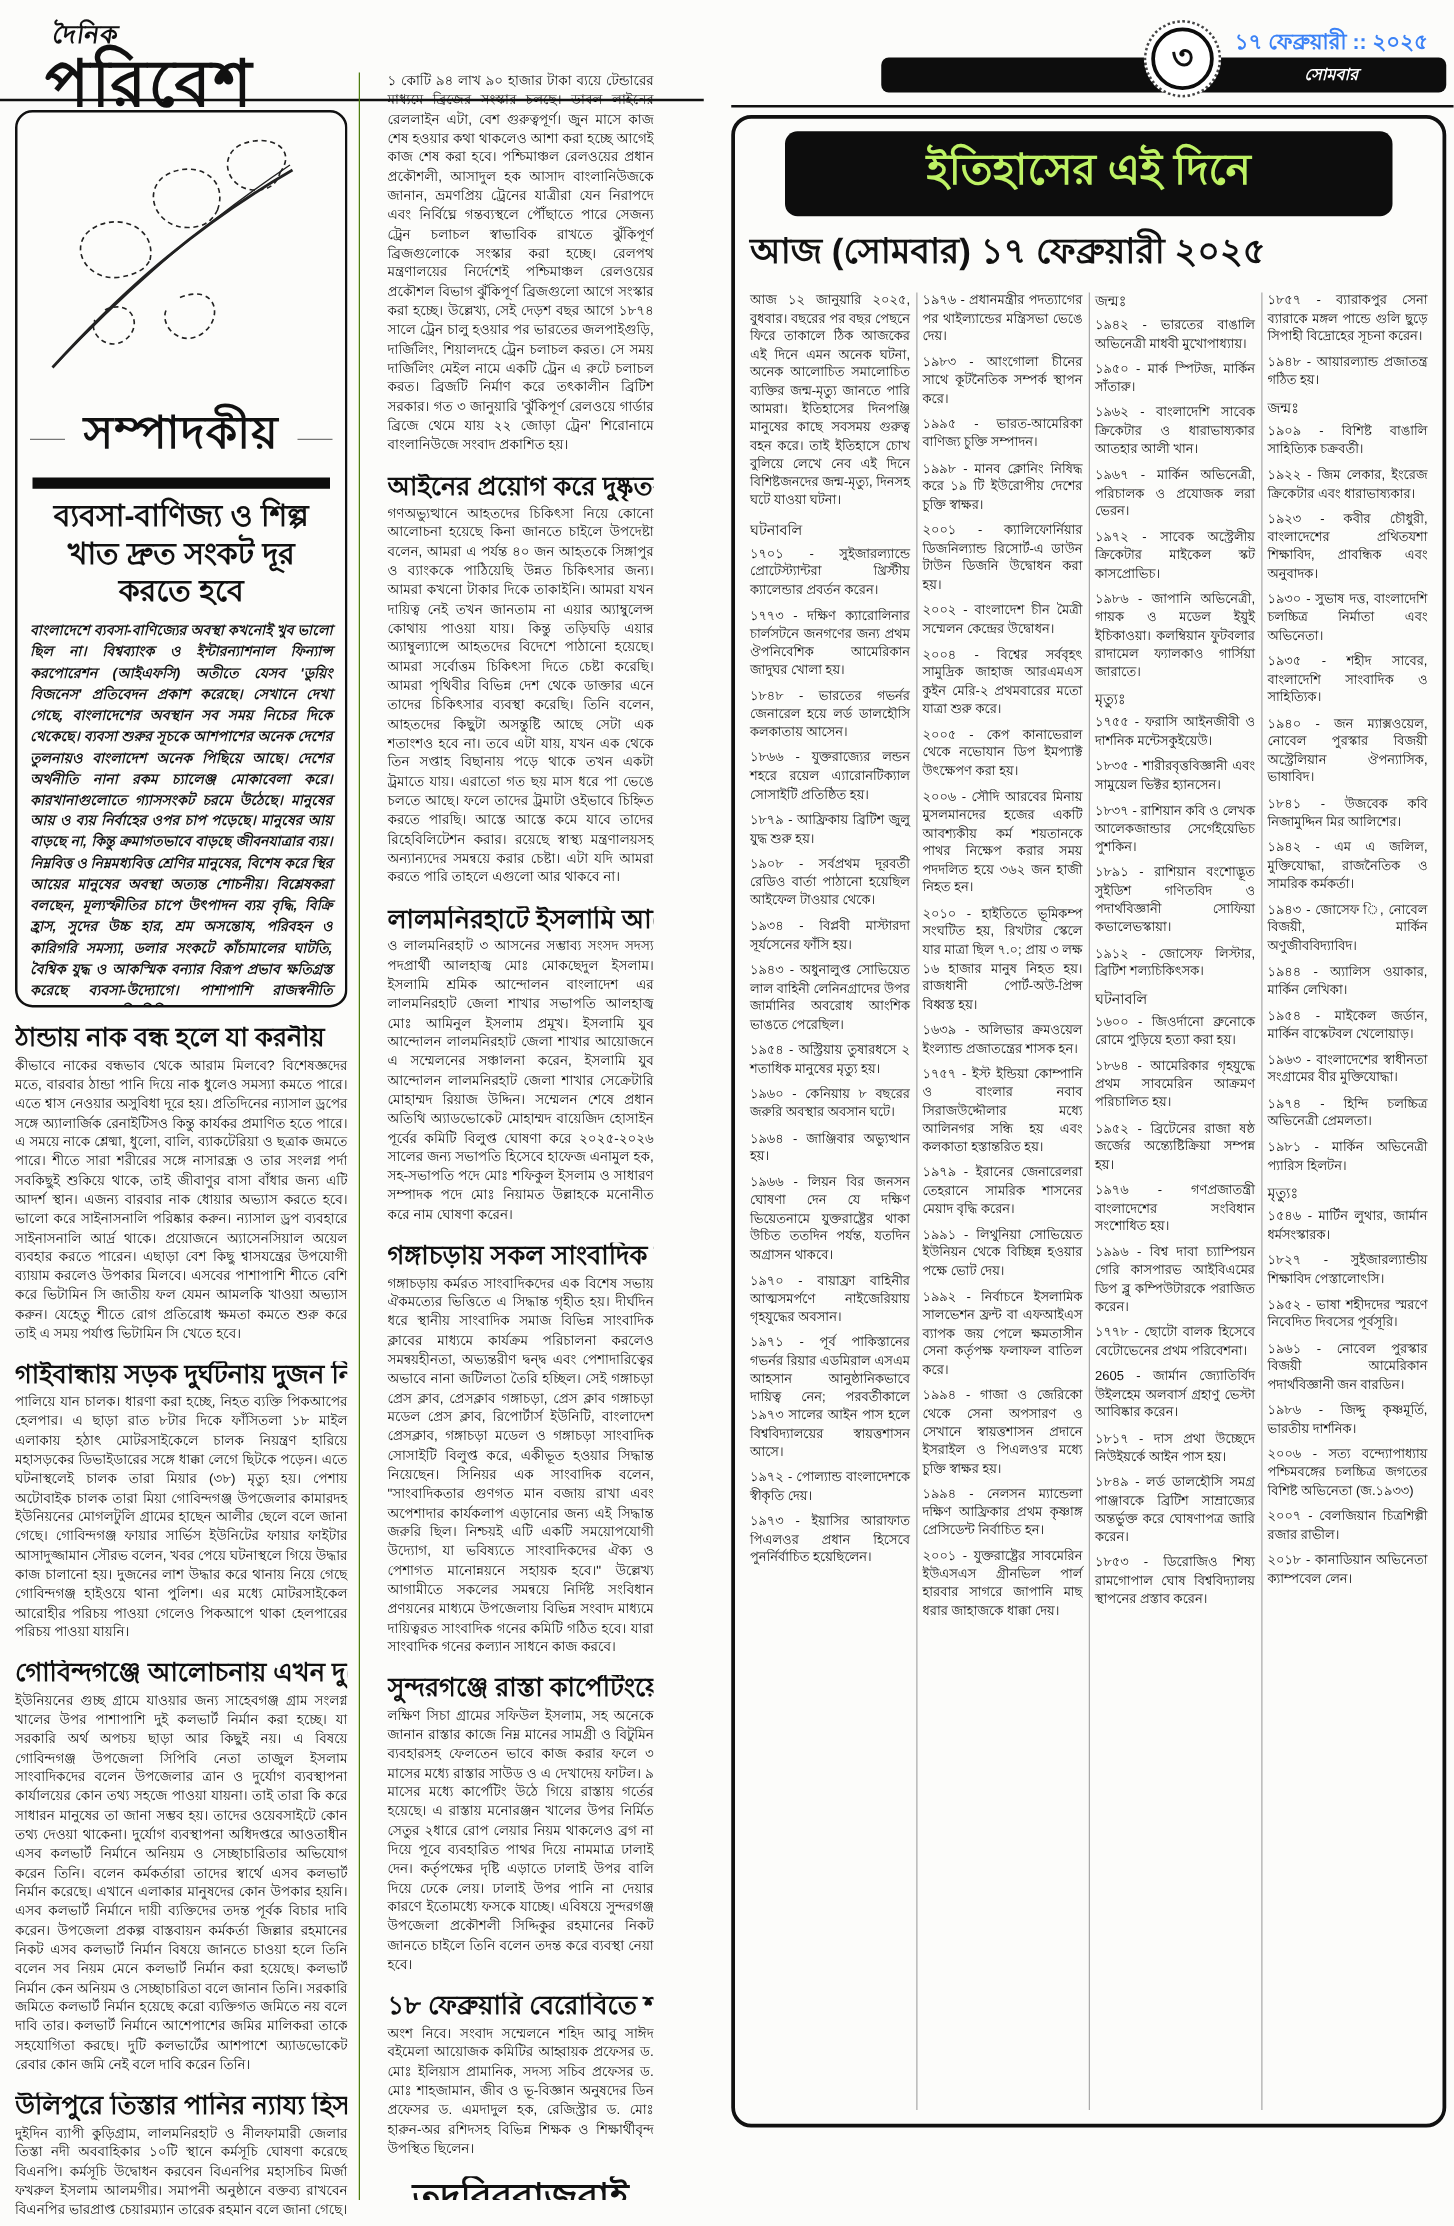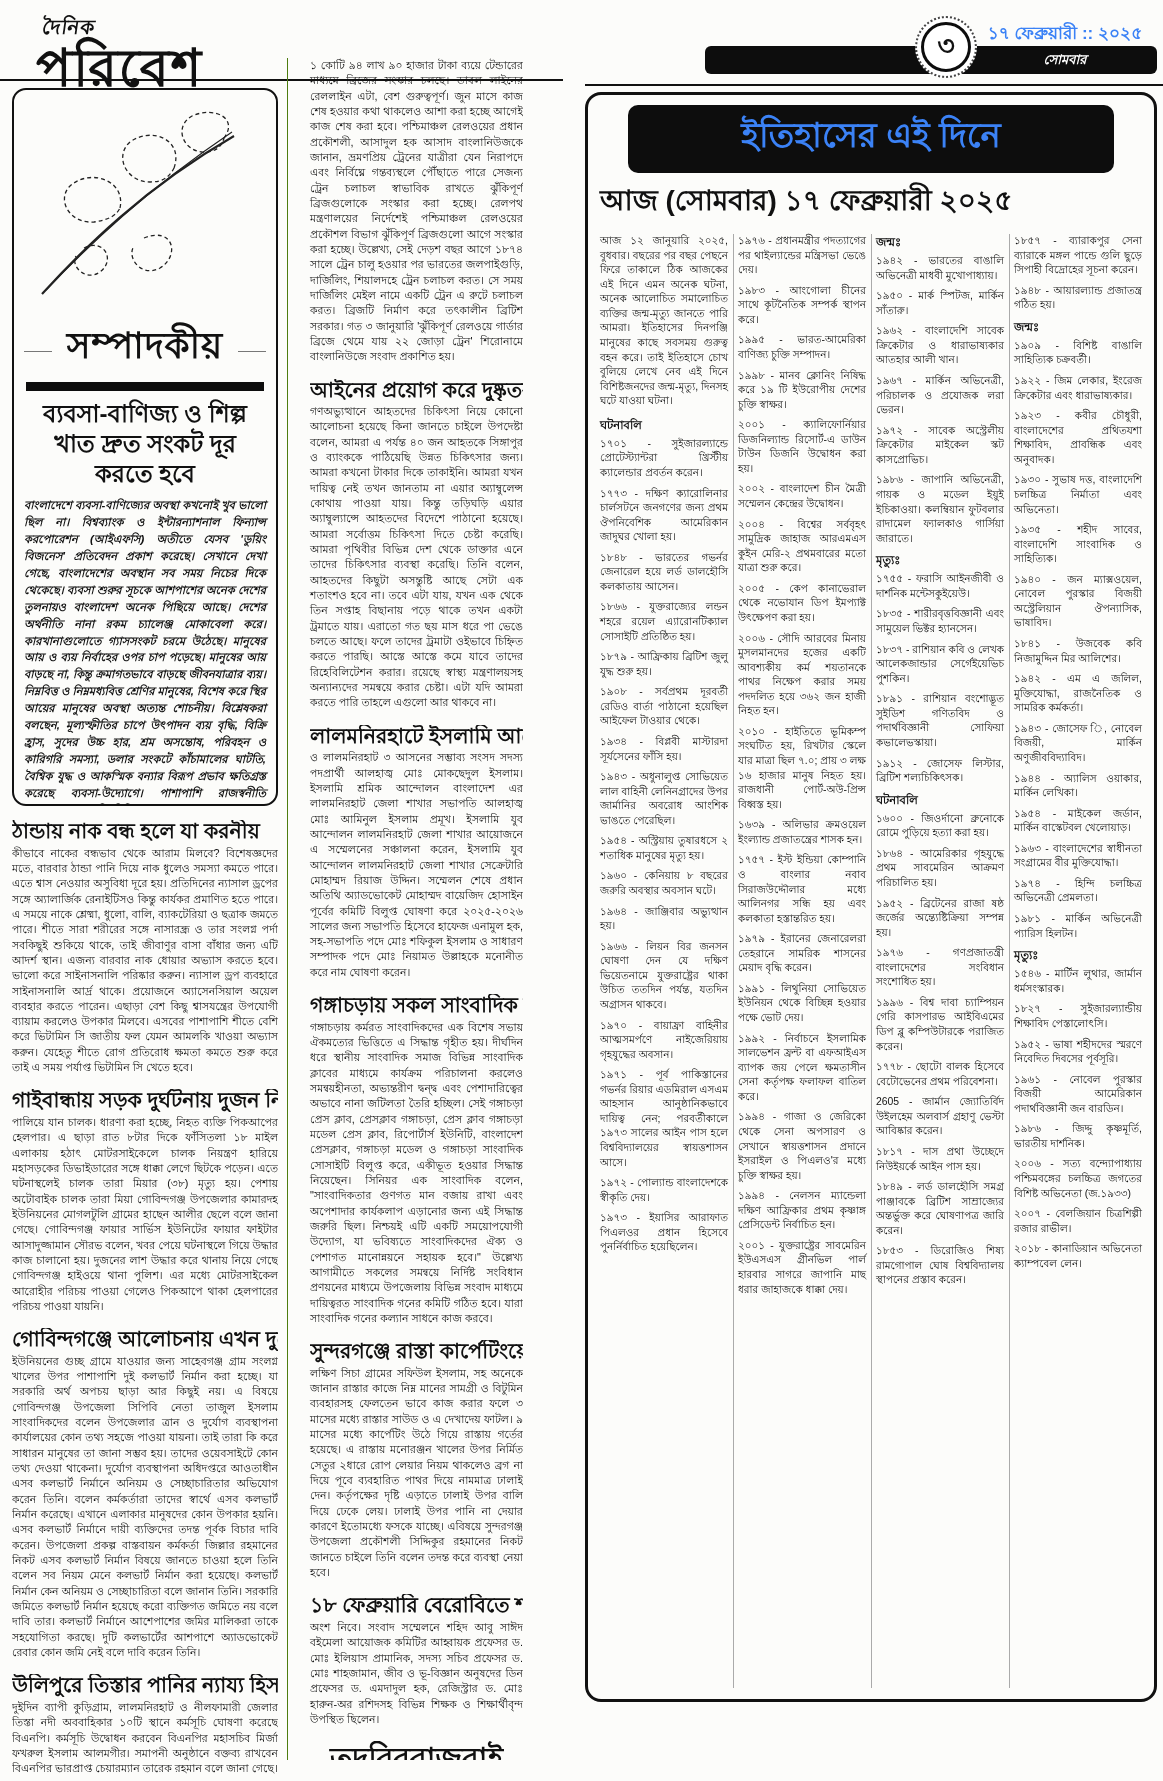--- a/index.html
+++ b/index.html
@@ -38,27 +38,27 @@
   .article h3{font-size:20.5px;font-weight:bold;margin:0 0 3px;line-height:1.1;white-space:nowrap;overflow:hidden;}
   .article .body{font-size:10.8px;line-height:1.42;text-align:justify;margin:0;}
   
   .colB{position:absolute;left:287px;top:58px;width:236px;height:1702px;overflow:hidden;border-left:1px solid #4d7c0f;padding-left:22px;box-sizing:border-box;}
   .colB .lead{font-size:10.8px;line-height:1.42;text-align:justify;margin:0;}
   .big-center h3{white-space:normal;text-align:center;font-size:30px;line-height:1.2;}
   .byline{font-weight:bold;font-size:16px;margin:2px 0;}
   
   .history{position:absolute;left:585px;top:92px;width:572px;height:1610px;border:3px solid #111;border-radius:16px;
     box-sizing:border-box;padding:10px 12px;overflow:hidden;background:#fcfcfa;}
-  .hist-title{background:#0d0d0d;color:#3b82f6;border-radius:10px;text-align:center;font-size:34px;font-weight:bold;
+  .hist-title{background:#0d0d0d;color:#bef264;border-radius:10px;text-align:center;font-size:34px;font-weight:bold;
     padding:4px 0 7px;margin:0 28px 6px;}
   .hist-sub{text-align:left;font-size:28px;font-weight:bold;margin-bottom:8px;}
   .hist-cols{column-count:4;column-gap:10px;column-rule:1px solid #aaa;height:1454px;
     font-size:10.4px;line-height:1.4;text-align:justify;}
   .hist-cols p{margin:0 0 6px;break-inside:avoid-column;}
-  .hist-cols p.t-header{font-weight:bold;font-size:11.5px;margin:4px 0;}
+  .hist-cols p.t-header{font-weight:normal;font-size:11.5px;margin:4px 0;}
   .hist-cols p.intro{margin-bottom:8px;}
 </style>
 </head>
 <body>
 
 <div class="masthead">
   <div class="daily">দৈনিক</div>
   <div class="paper">পরিবেশ</div>
 </div>
 <div class="head-rule"></div>

